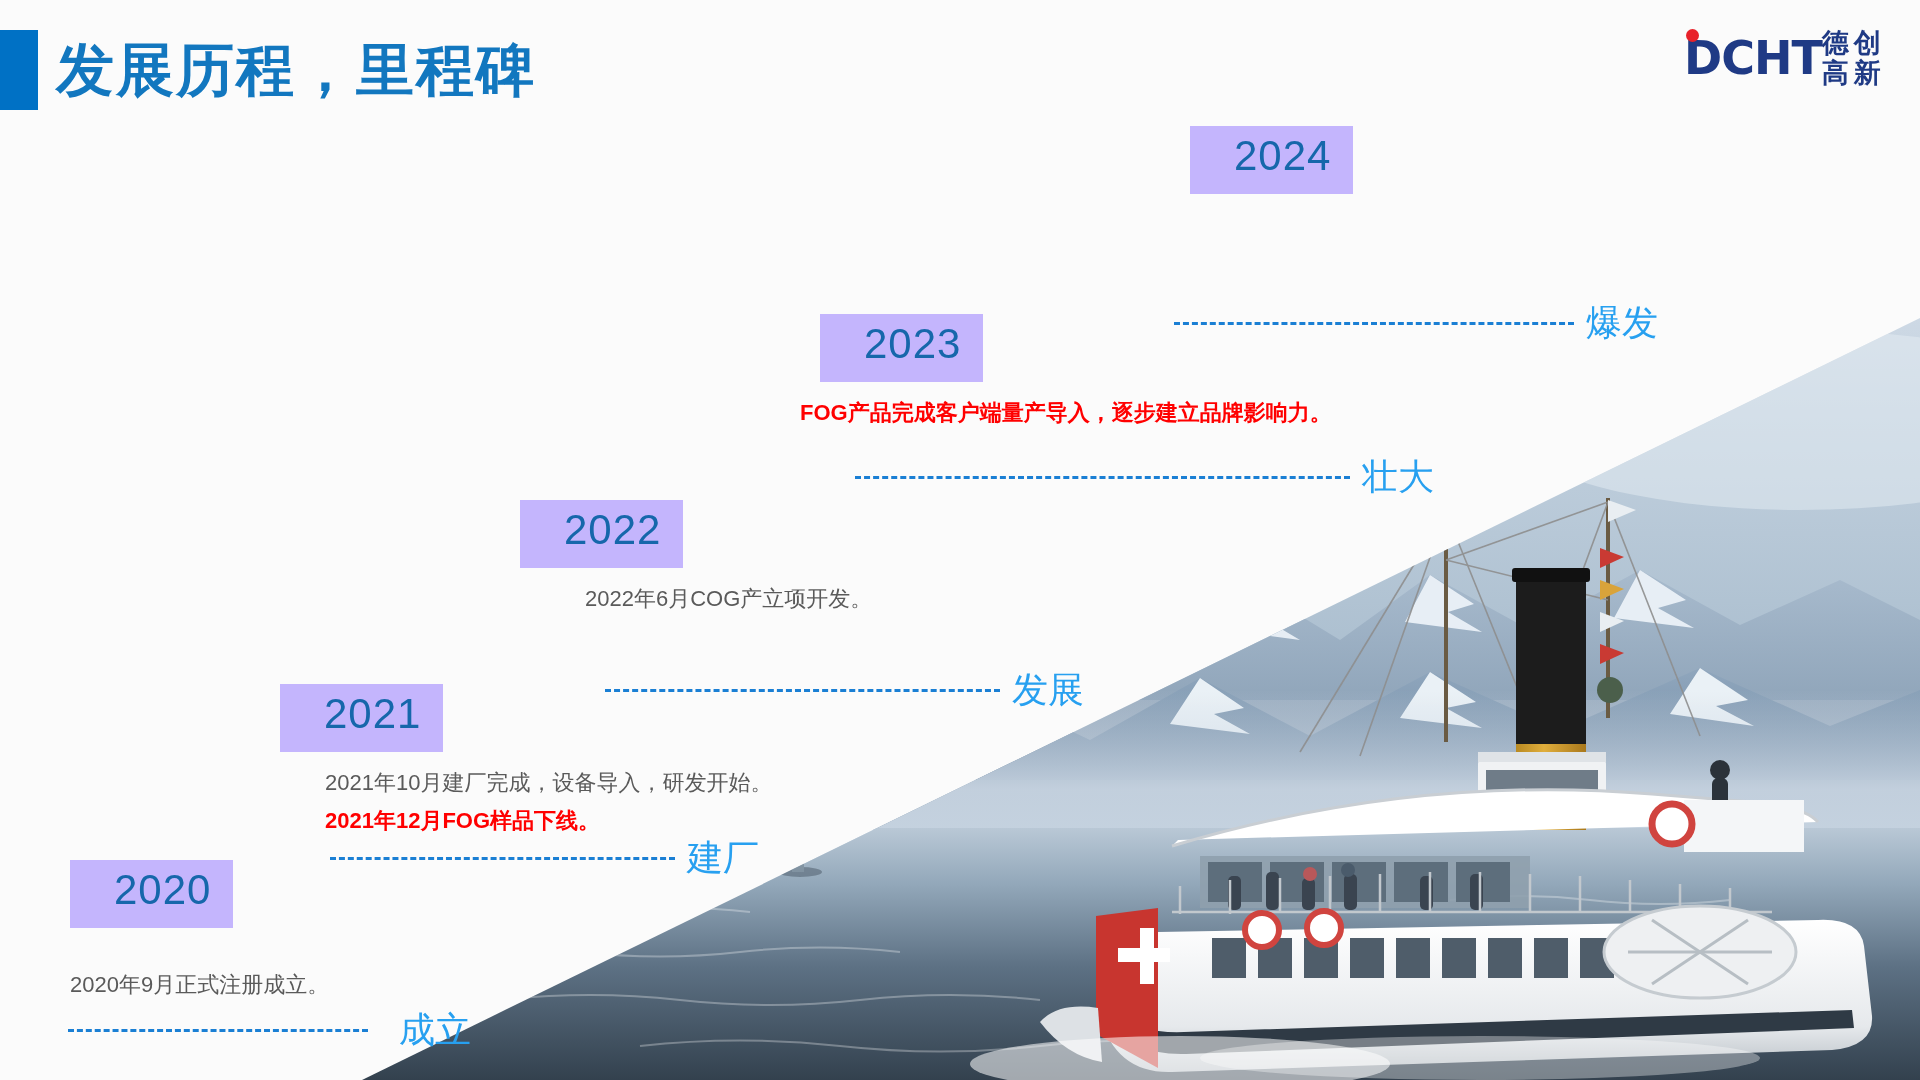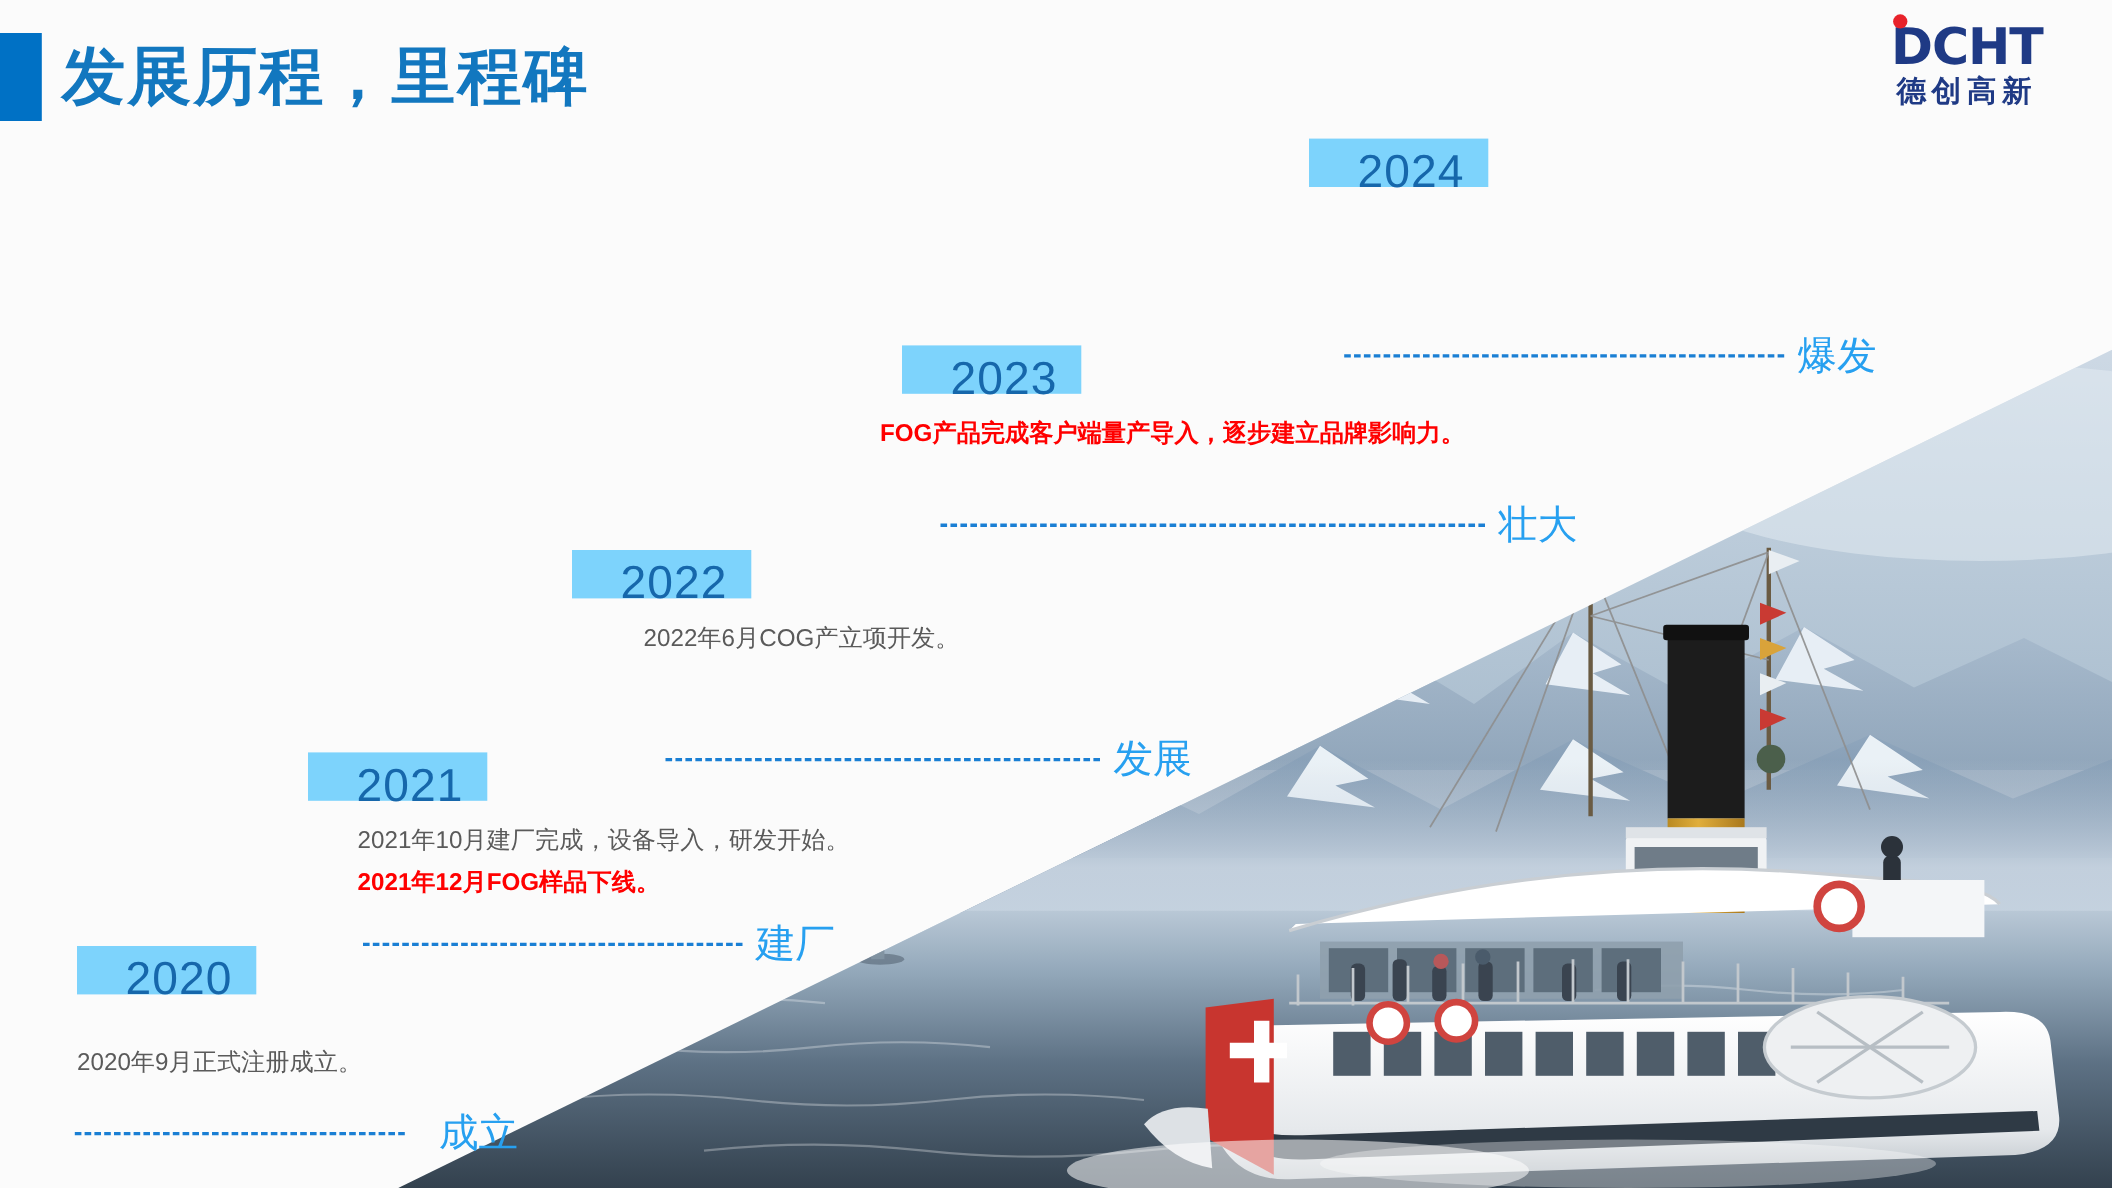--- a/index.html
+++ b/index.html
@@ -24,41 +24,41 @@
   }
   #page-title{
     position:absolute;left:56px;top:32px;
     font-size:58px;font-weight:bold;color:#1277bf;letter-spacing:2px;
     white-space:nowrap;line-height:1.3;
   }
 
   
   #logo{
     position:absolute;right:28px;top:8px;width:208px;height:96px;
-    display:flex;flex-direction:column;align-items:center;justify-content:center;
+    display:flex;align-items:center;justify-content:center;
   }
   #logo-top{display:flex;align-items:flex-end;height:50px;position:relative;}
   #logo-dot{
     width:13px;height:13px;border-radius:50%;background:#e8222a;
     position:absolute;left:2px;top:-2px;
   }
   #logo-word{
     font-size:46px;font-weight:bold;color:#1f3a85;letter-spacing:-1px;
     line-height:46px;font-family:"DejaVu Sans",sans-serif;
   }
   #logo-cn{
     font-size:27px;font-weight:bold;color:#1f3a85;letter-spacing:5px;
     margin-top:3px;line-height:30px;
   }
 
   
   .milestone{position:absolute;}
   .year-badge{
-    background:#7dd3fc;color:#1667ab;
-    font-size:42px;line-height:60px;height:44px;
+    background:#c4b5fd;color:#1667ab;
+    font-size:42px;line-height:60px;height:68px;
     display:inline-block;padding:0 22px 0 44px;
     font-family:"Liberation Sans",sans-serif;
     letter-spacing:1px;
   }
   .lines{margin-top:12px;}
   .line{
     font-size:22px;line-height:38px;white-space:nowrap;
     font-family:"Liberation Sans","DejaVu Sans",sans-serif;
   }
   .line.red{color:#ff0000;font-weight:bold;}
@@ -69,21 +69,21 @@
   .dash{
     height:0;border-top:3px dashed #1a7fd4;
   }
   .stage-label{
     color:#27a0f0;font-size:36px;line-height:36px;margin-left:12px;white-space:nowrap;
   }
 
   
   #ms-2024{left:1190px;top:126px;}
   #ms-2024 .lines{margin-left:18px;}
-  #conn-2024{left:1222px;top:305px;}
+  #conn-2024{left:1174px;top:305px;}
   #conn-2024 .dash{width:400px;}
 
   #ms-2023{left:820px;top:314px;}
   #ms-2023 .lines{margin-left:-20px;}
   #conn-2023{left:855px;top:459px;}
   #conn-2023 .dash{width:495px;}
 
   #ms-2022{left:520px;top:500px;}
   #ms-2022 .lines{margin-left:65px;}
   #conn-2022{left:605px;top:672px;text-align:center;}

